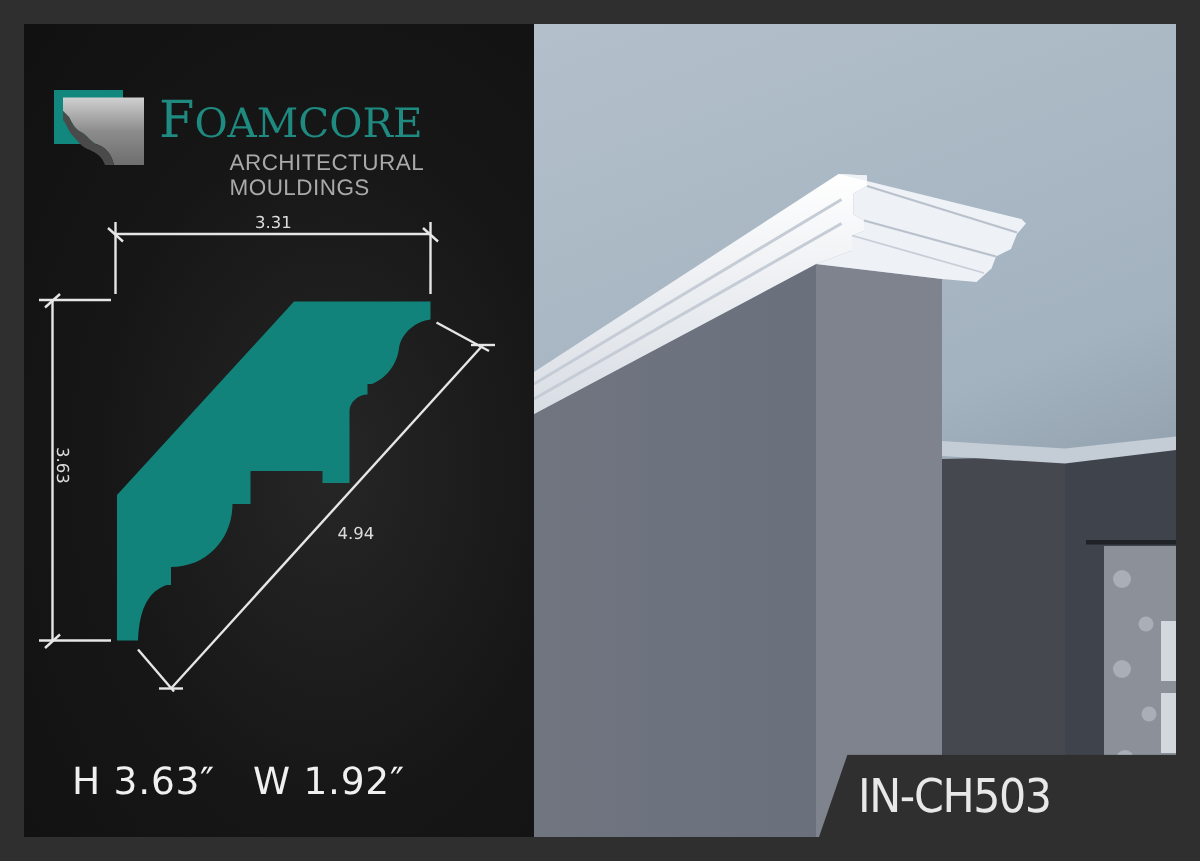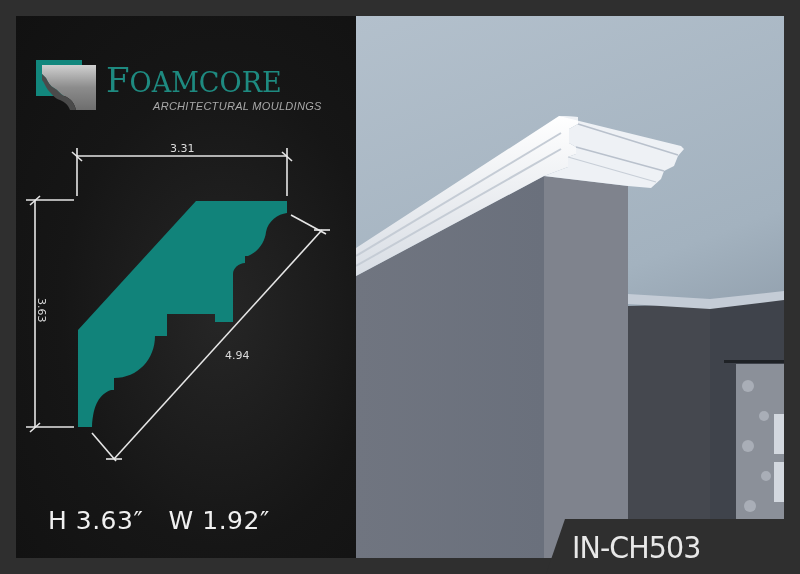--- a/index.html
+++ b/index.html
@@ -11,38 +11,37 @@
   }
   .logo { position:absolute; left:20px; top:14px; width:290px; height:60px;margin-top:30px; }
   .logo-mark { position:absolute; left:0; top:0; width:60px; height:50px; }
   .brand-name {
     position:absolute; left:70px; top:2px; font-family:"DejaVu Serif", serif;
     font-size:34px; color:#1e8a80; letter-spacing:0px; line-height:36px;
   }
   .brand-name .small { font-size:27px; }
   .brand-tagline {
     position:absolute; left:117px; top:40px; font-family:"Liberation Sans", sans-serif;
-    font-size:11px; color:#a9a9a9; letter-spacing:0.3px;font-style:italic;
+    font-size:15px; color:#a9a9a9; letter-spacing:0.3px;
   }
   .profile-svg { position:absolute; left:0; top:0; width:340px; height:542px; }
   .dim-label { font-family:"DejaVu Sans", sans-serif; fill:#dcdcdc; font-size:11px; }
   .dims-text {
     position:absolute; left:32px; top:490px; color:#f0f0f0;
     font-family:"DejaVu Sans", sans-serif; font-size:25px; letter-spacing:0.5px; white-space:pre;
   }
   .photo {
     position:absolute; left:356px; top:16px; width:428px; height:542px; overflow:hidden;
     background:#aebbc8;
   }
   .photo svg { position:absolute; left:0; top:0; }
   .product-tag {
     position:absolute; left:546px; top:503px; width:238px; height:55px;
     background:#2f2f2f;
     clip-path: polygon(19px 0, 238px 0, 238px 55px, 0 55px);
-    margin-top: 16px;
   }
   .product-code {
     position:absolute; left:26px; top:10px; color:#e8e8e8;
     font-family:"DejaVu Sans", sans-serif; font-size:31px; letter-spacing:-1px; font-weight:normal;
     transform:scaleX(0.92); transform-origin:left top;
   }
 </style>
 </head>
 <body>
 

